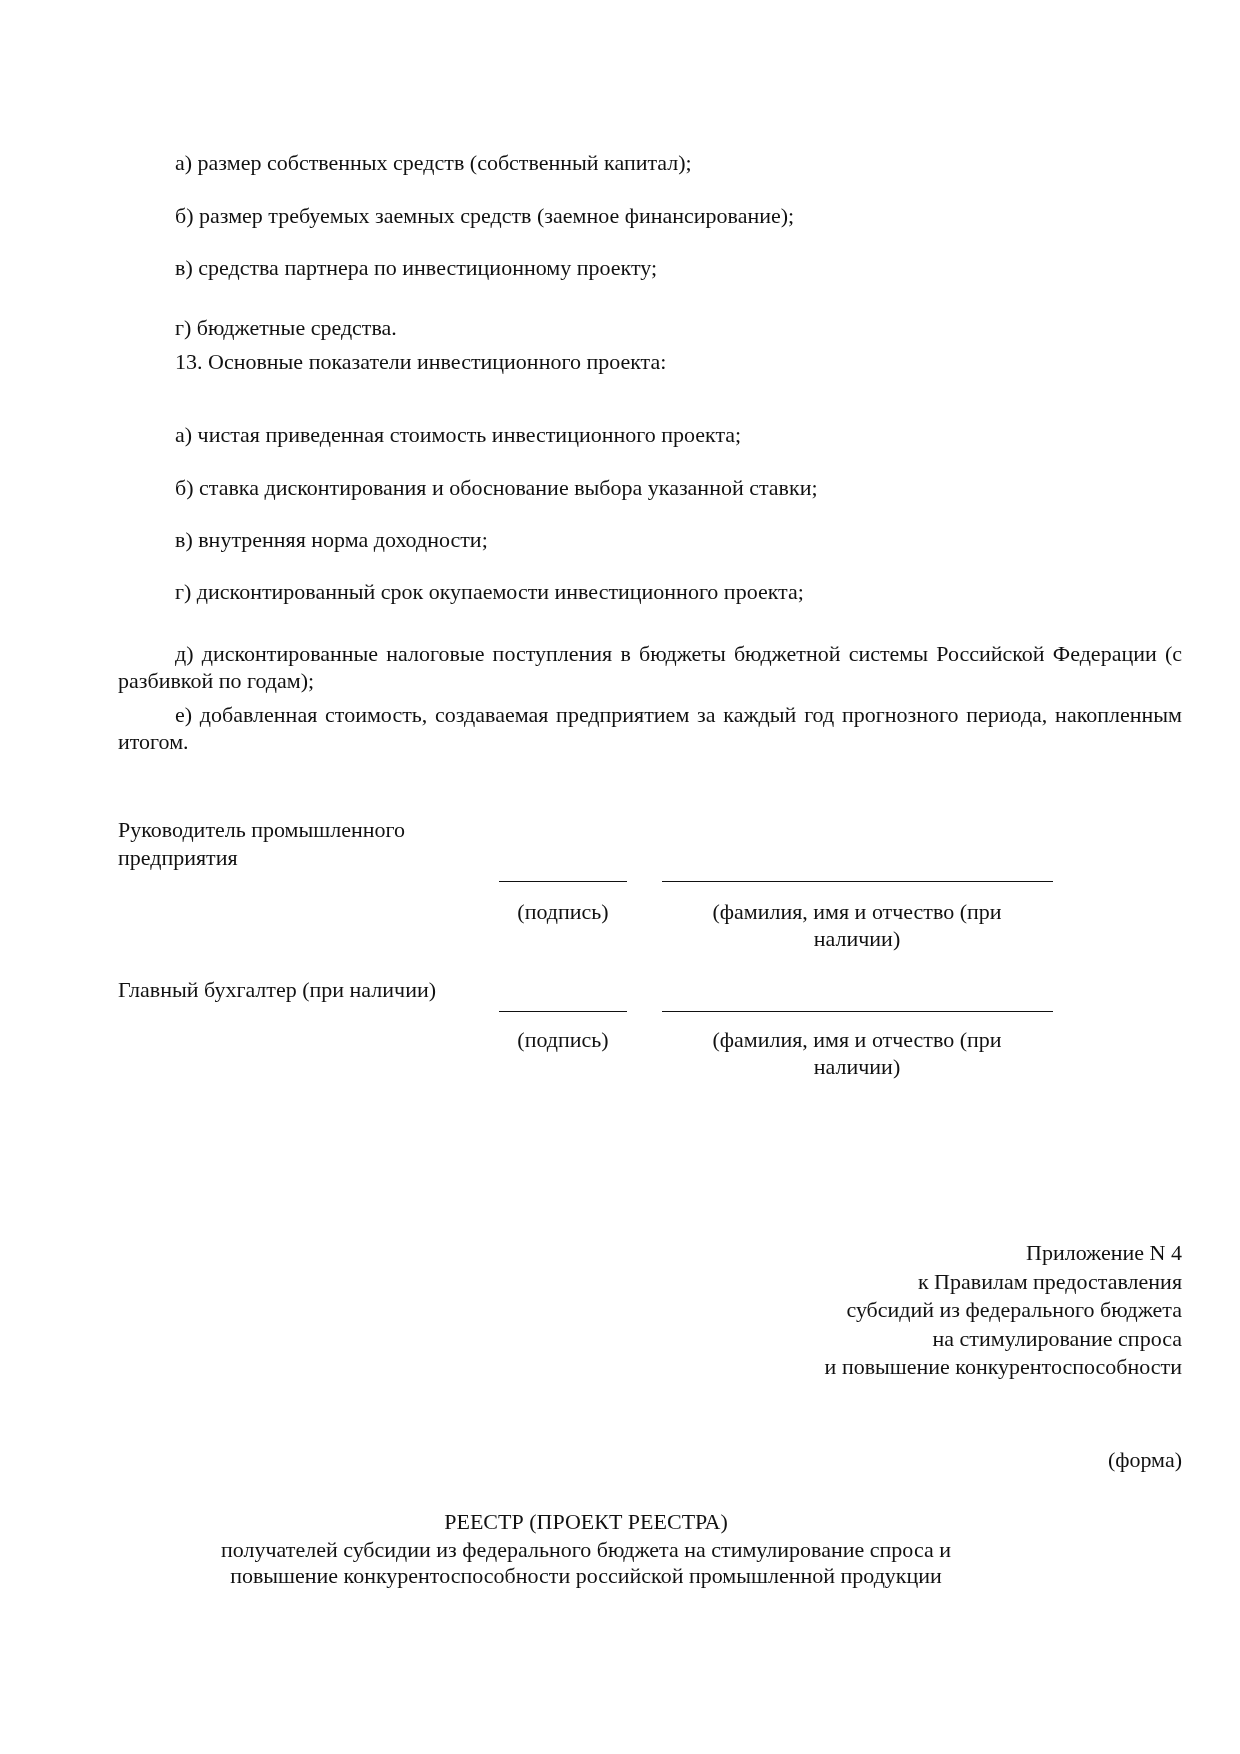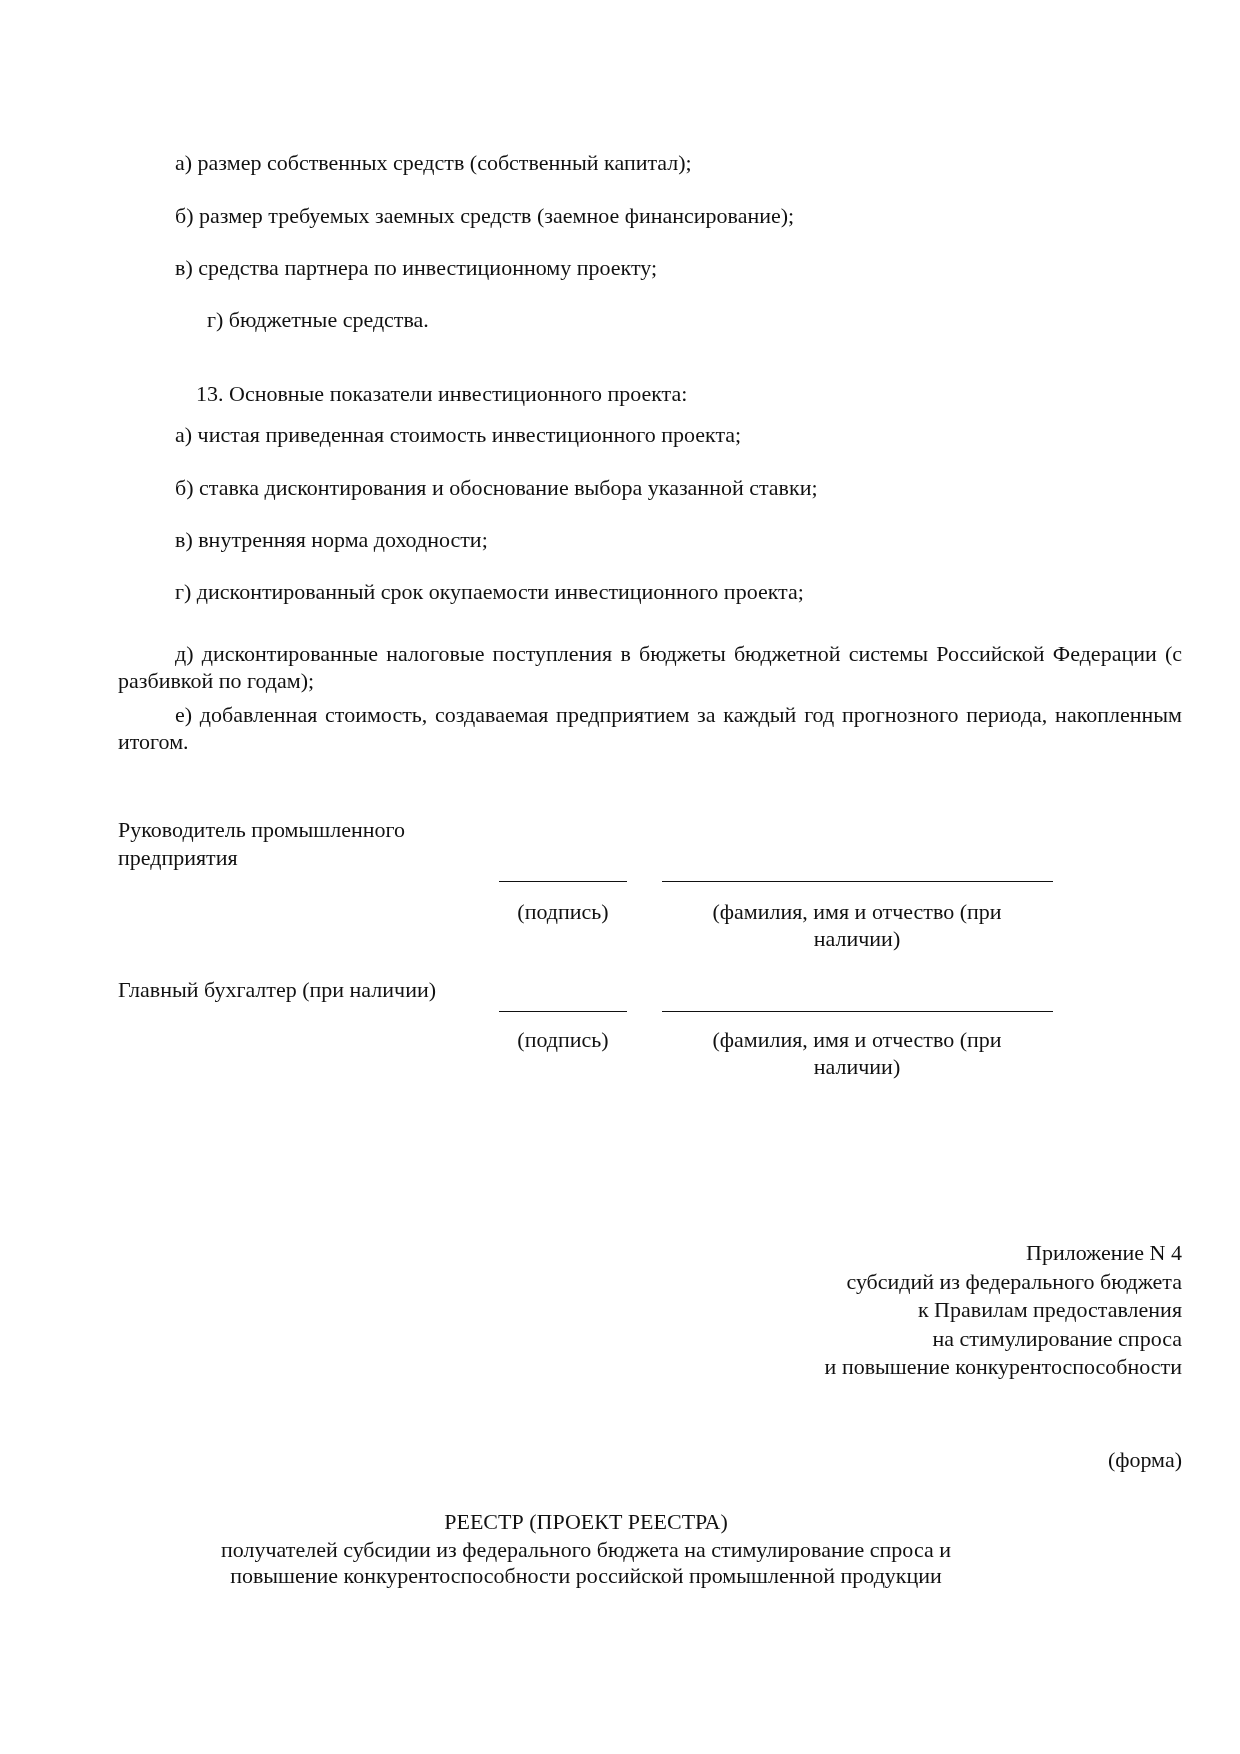--- a/index.html
+++ b/index.html
@@ -64,23 +64,23 @@
     }
     .title-block .t1 { line-height: 30px; }
     .title-block .t2 { line-height: 26px; }
   </style>
 </head>
 <body>
 
 <div class="abs item" style="top:149px;">а) размер собственных средств (собственный капитал);</div>
 <div class="abs item" style="top:202px;">б) размер требуемых заемных средств (заемное финансирование);</div>
 <div class="abs item" style="top:254px;">в) средства партнера по инвестиционному проекту;</div>
-<div class="abs item" style="top:306px;margin-left:32px;">г) бюджетные средства.</div>
+<div class="abs item" style="top:314px;">г) бюджетные средства.</div>
 
-<div class="abs item" style="top:380px;margin-left:21px;">13. Основные показатели инвестиционного проекта:</div>
+<div class="abs item" style="top:348px;">13. Основные показатели инвестиционного проекта:</div>
 <div class="abs item" style="top:421px;">а) чистая приведенная стоимость инвестиционного проекта;</div>
 <div class="abs item" style="top:474px;">б) ставка дисконтирования и обоснование выбора указанной ставки;</div>
 <div class="abs item" style="top:526px;">в) внутренняя норма доходности;</div>
 <div class="abs item" style="top:578px;">г) дисконтированный срок окупаемости инвестиционного проекта;</div>
 <div class="para" style="top:640px;">д) дисконтированные налоговые поступления в бюджеты бюджетной системы Российской Федерации (с разбивкой по годам);</div>
 <div class="para" style="top:701px;">е) добавленная стоимость, создаваемая предприятием за каждый год прогнозного периода, накопленным итогом.</div>
 
 <div>
   <div class="abs sig-label" style="top:816px;">Руководитель промышленного</div>
   <div class="abs sig-label" style="top:844px;">предприятия</div>
@@ -93,22 +93,22 @@
 <div>
   <div class="abs sig-label" style="top:976px;">Главный бухгалтер (при наличии)</div>
   <div class="rule" style="left:499px; width:128px; top:1011px;"></div>
   <div class="rule" style="left:662px; width:391px; top:1011px;"></div>
   <div class="caption" style="left:499px; width:128px; top:1026px;">(подпись)</div>
   <div class="caption" style="left:672px; width:370px; top:1026px;">(фамилия, имя и отчество (при наличии)</div>
 </div>
 
 <div class="appendix">
   <div>Приложение N 4</div>
+  <div>к Правилам предоставления</div>
   <div>субсидий из федерального бюджета</div>
-  <div>к Правилам предоставления</div>
   <div>на стимулирование спроса</div>
   <div>и повышение конкурентоспособности</div>
 </div>
 <div class="form-note">(форма)</div>
 
 <div class="title-block">
   <div class="t1">РЕЕСТР (ПРОЕКТ РЕЕСТРА)</div>
   <div class="t2">получателей субсидии из федерального бюджета на стимулирование спроса и</div>
   <div class="t2">повышение конкурентоспособности российской промышленной продукции</div>
 </div>

